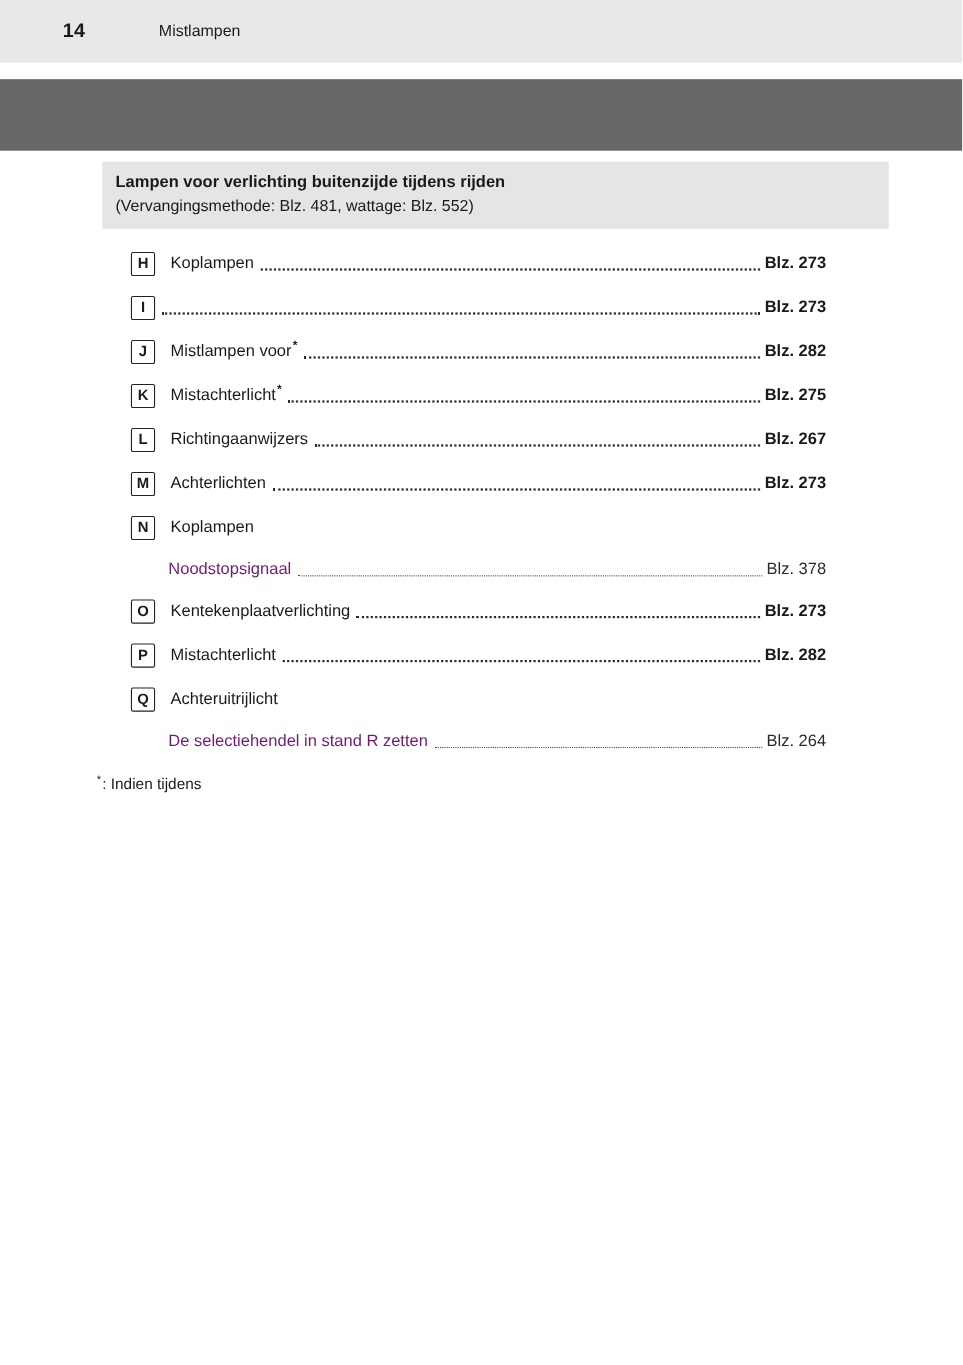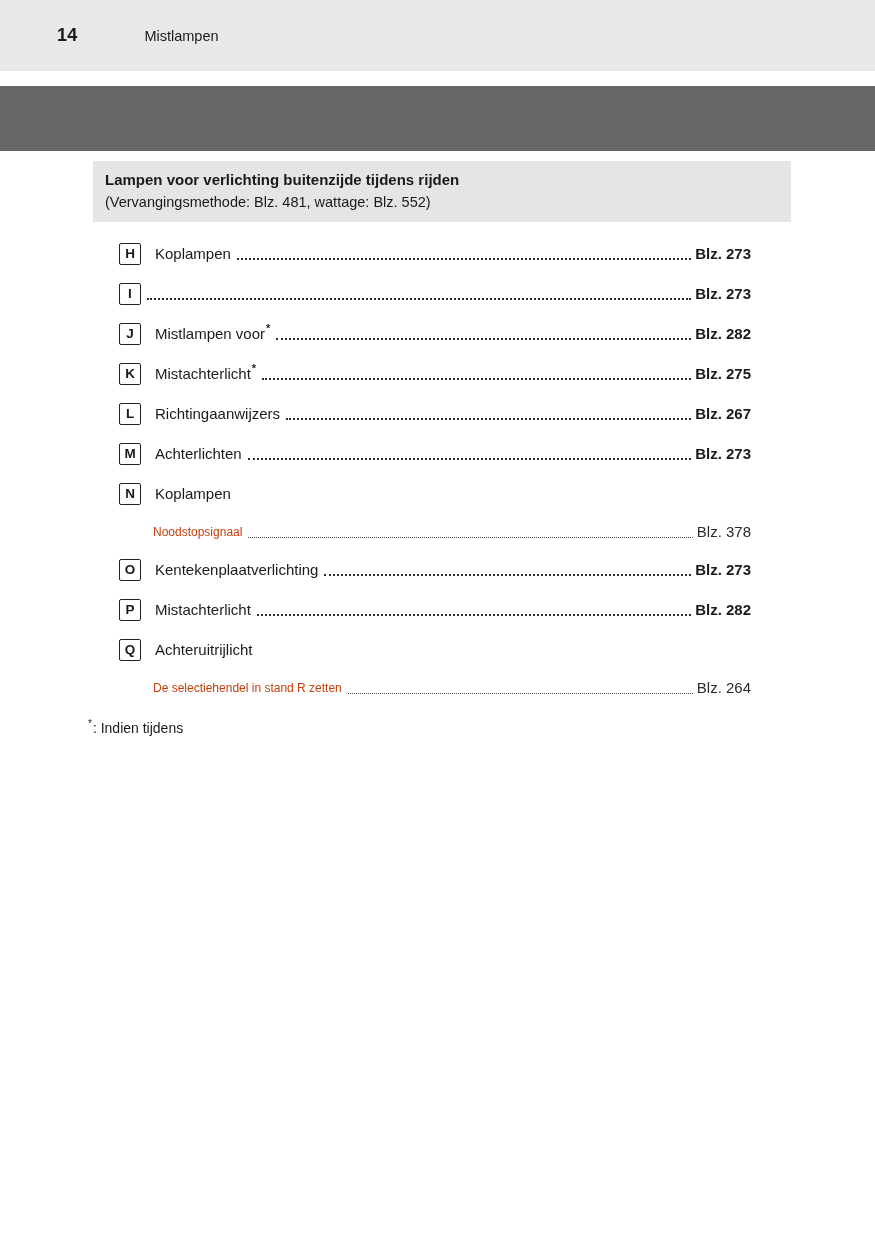--- a/index.html
+++ b/index.html
@@ -12,21 +12,21 @@
   .page {
     position: relative;
     width: 875px;
     height: 1241px;
     background: #ffffff;
     overflow: hidden;
   }
 
   
   .header {
-    height: 71px;
+    height: 57px;
     background: #e8e8e7;
     display: flex;
     align-items: center;
   }
   .page-number {
     margin-left: 57px;
     font-size: 18px;
     font-weight: bold;
     letter-spacing: 0.2px;
   }
@@ -40,21 +40,21 @@
     margin-top: 15px;
     height: 65px;
     background: #67676a;
   }
 
   
   .panel {
     margin: 10px 0 0 93px;
     width: 674px;
     background: #e5e5e4;
-    padding: 8px 12px 9px 12px;
+    padding: 8px 29px 9px 12px;
   }
   .panel-title {
     font-size: 15px;
     font-weight: bold;
     line-height: 1.5;
   }
   .panel-subtitle {
     font-size: 14.5px;
     line-height: 1.45;
   }
@@ -117,22 +117,22 @@
     font-weight: normal;
     color: #2b2b2b;
   }
   .subrow {
     display: flex;
     align-items: center;
     height: 36px;
     margin-left: 34px;
   }
   .sublabel {
-    font-size: 12px;
-    color: #c2410c;
+    font-size: 15px;
+    color: #701a75;
     white-space: nowrap;
   }
 
   
   .footnote {
     margin: 12px 0 0 88px;
     font-size: 14px;
     color: #1a1a1a;
   }
   .footnote sup {

